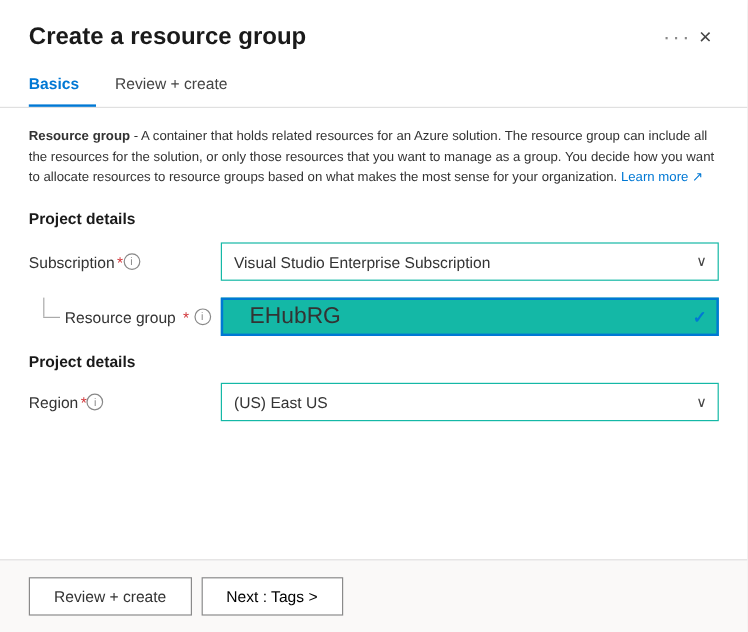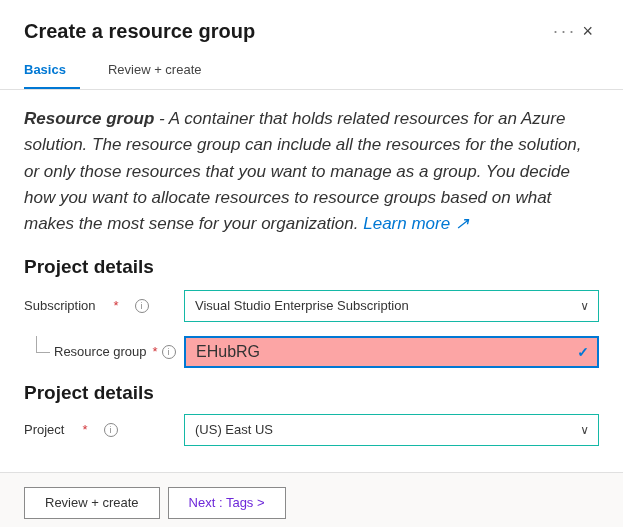--- a/index.html
+++ b/index.html
@@ -46,75 +46,74 @@
       color: #444;
       background: none;
       border: none;
       padding: 4px 6px;
       line-height: 1;
     }
     .tabs {
       display: flex;
       padding: 0 24px;
       border-bottom: 1px solid #e0e0e0;
-      gap: 12px;
+      gap: 0;
     }
     .tab {
       padding: 10px 14px 10px 0;
       margin-right: 16px;
       font-size: 13px;
       color: #444;
       cursor: pointer;
       border-bottom: 2px solid transparent;
       white-space: nowrap;
     }
     .tab.active {
       color: #0078d4;
       border-bottom: 2px solid #0078d4;
       font-weight: 600;
     }
     .dialog-body {
       padding: 16px 24px 12px 24px;
       flex: 1;
     }
     .description {
-      font-size: 17px;
+      font-size: 11px;
       color: #333;
       line-height: 1.55;
       margin-bottom: 18px;
-      font-style: italic;
     }
     .description .highlight {
       font-weight: 700;
       color: #333;
     }
     .description .link {
       color: #0078d4;
       text-decoration: none;
     }
     .section-title {
-      font-size: 19px;
+      font-size: 13px;
       font-weight: 700;
       color: #1a1a1a;
       margin-bottom: 12px;
       margin-top: 4px;
     }
     .form-row {
       display: flex;
       align-items: center;
       margin-bottom: 14px;
       min-height: 32px;
     }
     .form-label {
       font-size: 13px;
       color: #333;
       min-width: 160px;
       display: flex;
       align-items: center;
-      gap: 16px;
+      gap: 0;
       flex-shrink: 0;
     }
     .form-label .required {
       color: #d13438;
       margin-left: 2px;
     }
     .info-icon {
       display: inline-flex;
       align-items: center;
       justify-content: center;
@@ -153,24 +152,24 @@
       right: 10px;
       top: 50%;
       transform: translateY(-50%);
       pointer-events: none;
       color: #444;
       font-size: 12px;
     }
     .input-box {
       width: 100%;
       border: 2px solid #0078d4;
-      padding: 5px 32px 5px 10px;
-      font-size: 16px;
-      color: #333;
-      background: #fca5a5;
+      padding: 5px 32px 5px 22px;
+      font-size: 19px;
+      color: #333;
+      background: #14b8a6;
       height: 32px;
     }
     .input-wrapper {
       position: relative;
       width: 100%;
     }
     .input-wrapper .check-icon {
       position: absolute;
       right: 10px;
       top: 50%;
@@ -225,21 +224,21 @@
       gap: 8px;
       align-items: center;
       background: #faf9f8;
     }
     .btn {
       padding: 6px 20px;
       font-size: 13px;
       cursor: pointer;
       border: 1px solid #8a8a8a;
       background: #fff;
-      color: #6d28d9;
+      color: #000000;
       height: 32px;
       font-family: inherit;
     }
     .btn-primary {
       background: #fff;
       color: #333;
       border: 1px solid #8a8a8a;
     }
     .btn-secondary {
       background: #fff;
@@ -302,21 +301,21 @@
           <input class="input-box" type="text" value="EHubRG" style="">
           <span class="check-icon">✓</span>
         </div>
       </div>
     </div>
 
     <div class="section-title section-divider">Project details</div>
 
     <div class="form-row">
       <div class="form-label">
-        <span>Project</span>
+        <span>Region</span>
         <span class="required">*</span>
         <span class="info-icon">i</span>
       </div>
       <div class="form-control-wrap">
         <div class="select-wrapper">
           <select class="select-box">
             <option>(US) East US</option>
           </select>
           <span class="chevron">∨</span>
         </div>

